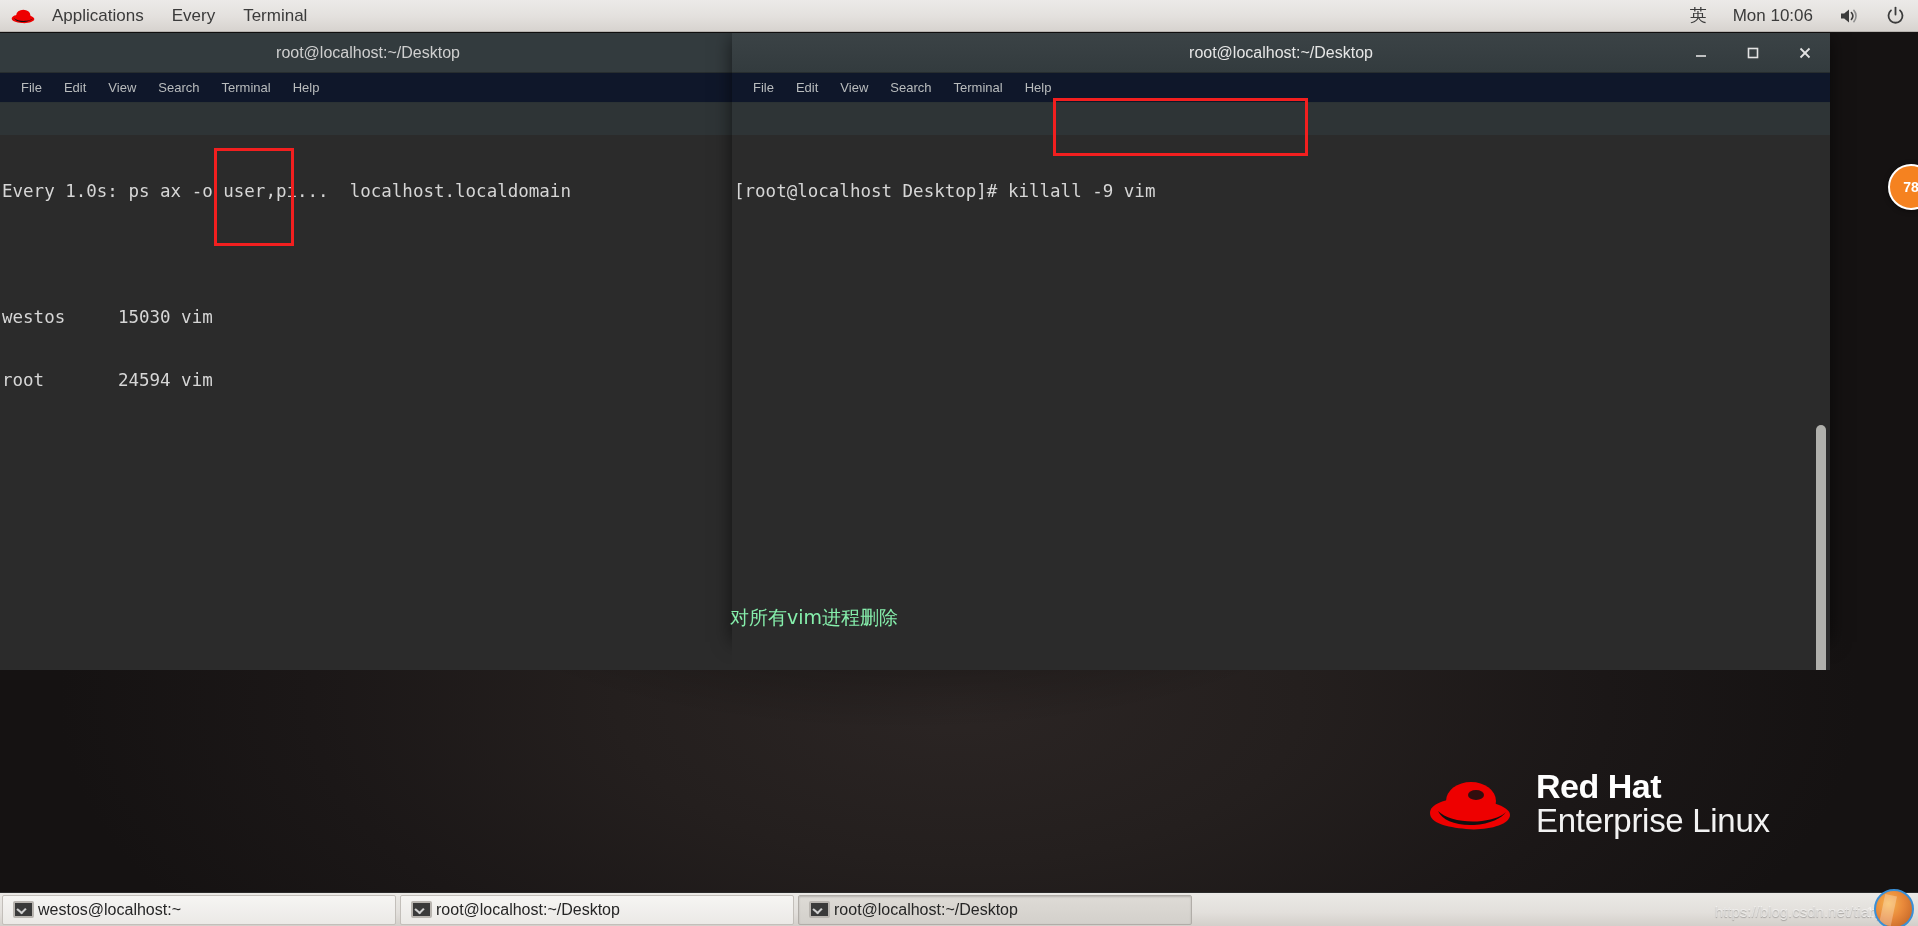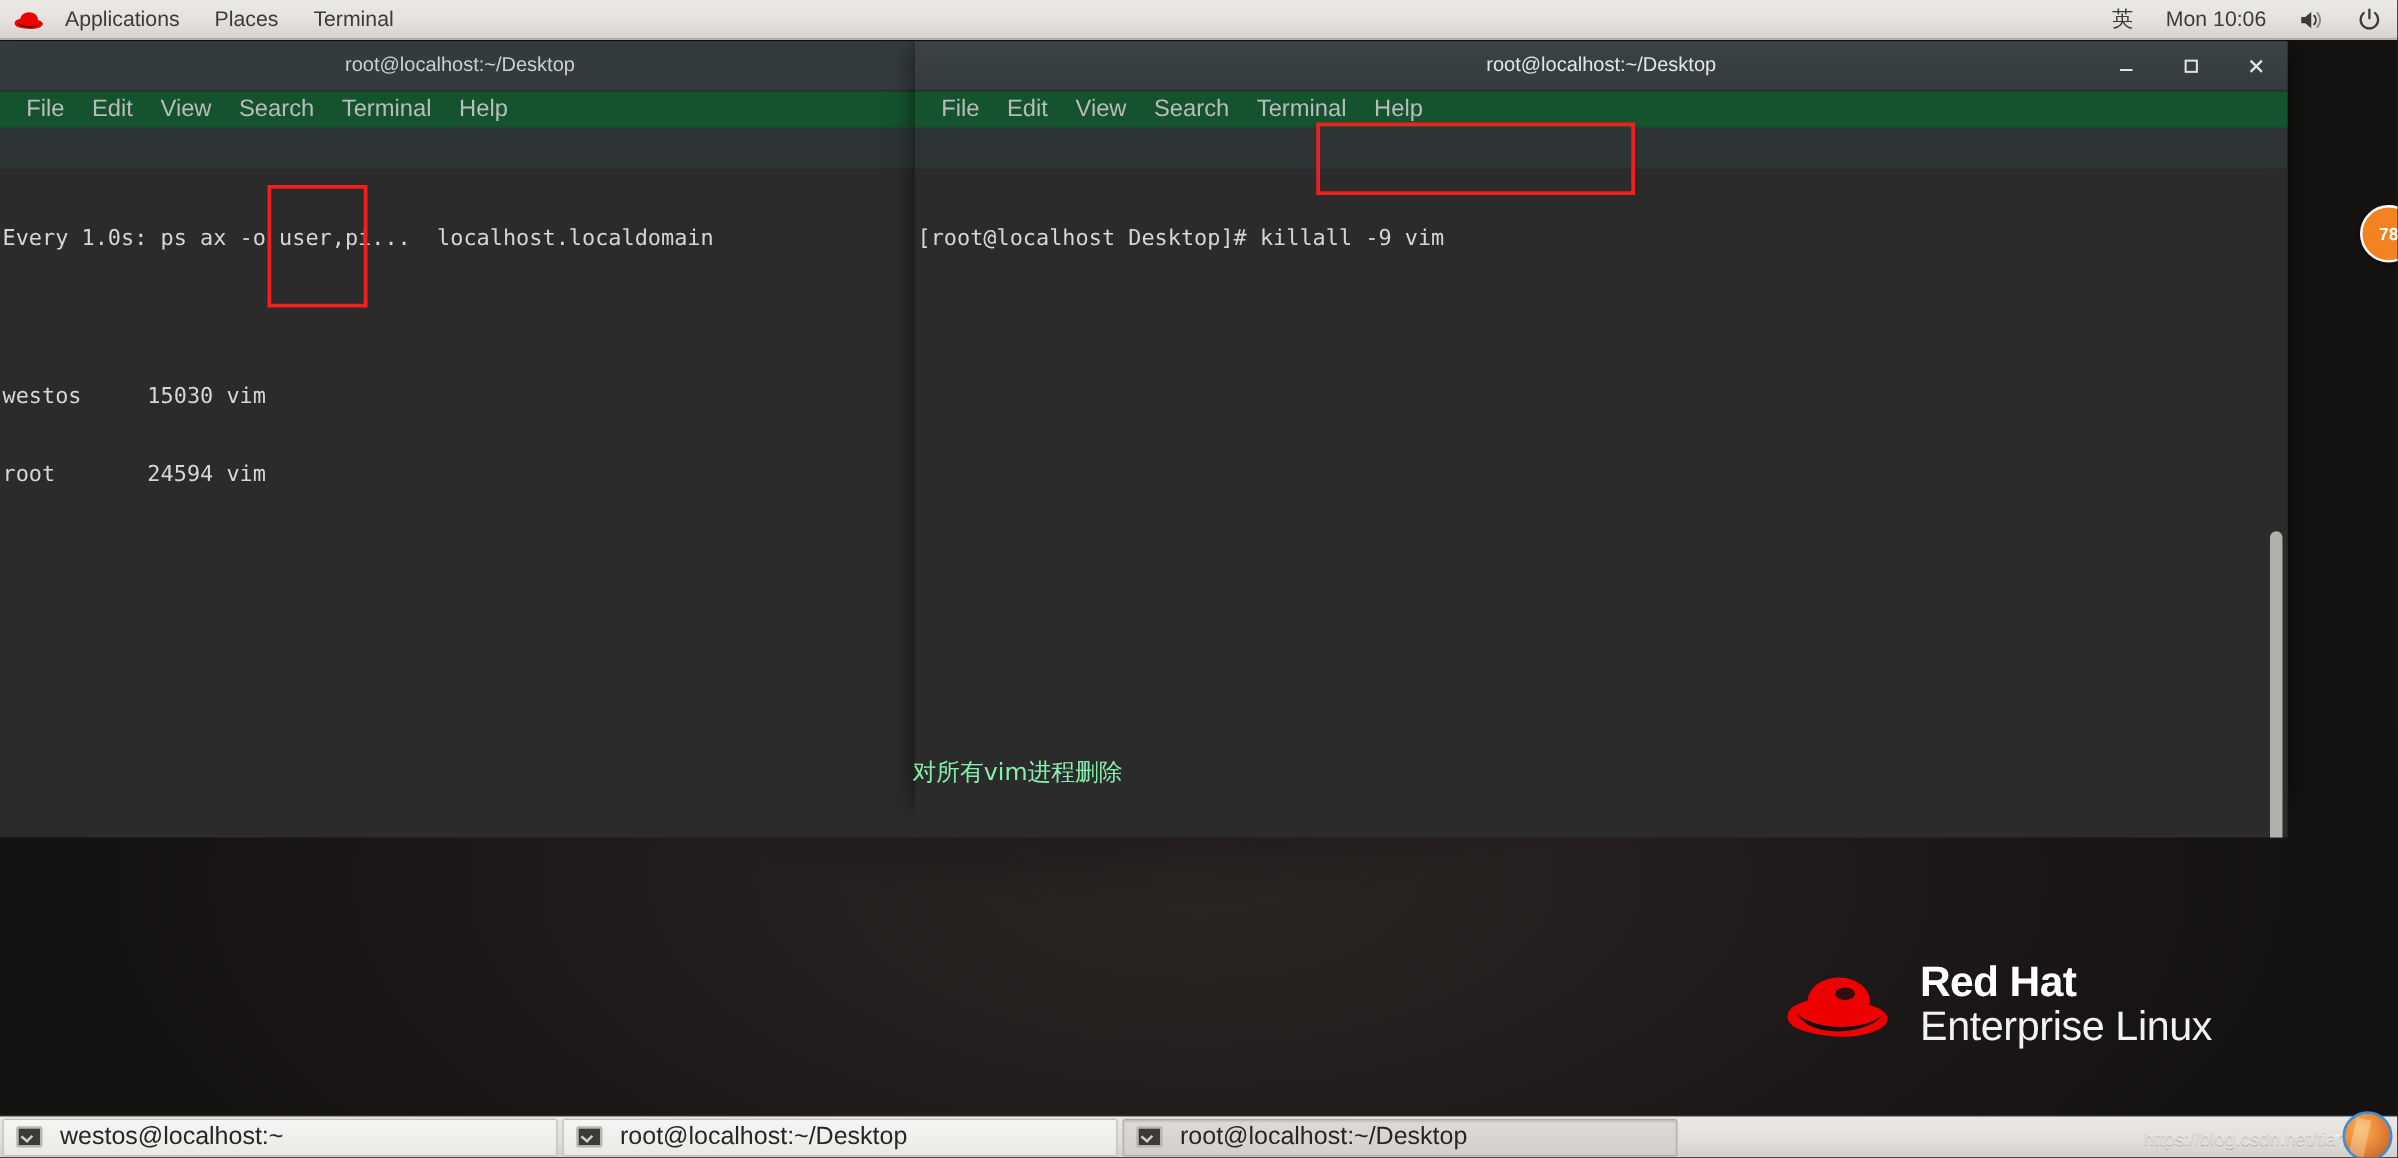--- a/index.html
+++ b/index.html
@@ -61,24 +61,24 @@
     position: absolute; right: 14px; top: 0; height: 40px;
     display: flex; align-items: center; gap: 30px;
   }
   .win-btn {
     width: 22px; height: 22px; display: flex; align-items: center; justify-content: center;
     color: #e3e3e3; font-size: 15px; line-height: 1;
   }
   .win-btn svg { display: block; }
   .term-menu {
     height: 30px;
-    background: #14532d;
+    background: #0f172a;
     display: flex; align-items: center;
     padding-left: 10px;
-    font-size: 19px; color: #b9bcbd;
+    font-size: 13px; color: #b9bcbd;
     border-bottom: 1px solid #2b3234;
   }
   .term-menu span { padding: 0 11px; }
   .term-body {
     background: #2b2b2b;
     font-family: "DejaVu Sans Mono", "Liberation Mono", monospace;
     color: #d6d6d6;
     font-size: 17.5px;
     line-height: 21px;
     padding: 4px 0 0 2px;
@@ -147,28 +147,28 @@
   
   #taskbar {
     position: absolute; left: 0; bottom: 0;
     width: 1918px; height: 34px;
     background: linear-gradient(180deg, #ebe9e6 0%, #e2dfdb 60%, #d3cfca 100%);
     border-top: 1px solid #2b2b2b;
     display: flex; align-items: stretch;
     z-index: 60;
   }
   .task-btn {
-    width: 444px; height: 100%;
+    width: 394px; height: 100%;
     margin: 2px 2px 2px 2px;
-    display: flex; align-items: center; gap: 14px;
+    display: flex; align-items: center; gap: 4px;
     padding: 0 10px;
     background: linear-gradient(180deg, #f6f5f3 0%, #ebe9e6 100%);
     border: 1px solid #c3bfba;
     border-radius: 2px;
-    font-size: 20px; color: #262626;
+    font-size: 16px; color: #262626;
     height: 30px; align-self: center;
     white-space: nowrap; overflow: hidden;
   }
   .task-btn.active {
     background: linear-gradient(180deg, #dedbd6 0%, #d3d0cb 100%);
     border-color: #b1ada8;
     box-shadow: inset 0 1px 2px rgba(0,0,0,0.18);
   }
   .task-icon {
     width: 21px; height: 17px; flex: 0 0 auto;
@@ -236,21 +236,21 @@
 
 <div id="topbar">
   <span id="redhat-menu-icon">
     <svg width="26" height="18" viewBox="0 0 92 62">
       <ellipse cx="47" cy="28" rx="25" ry="19" fill="#ee0000"></ellipse>
       <path d="M6 40 C6 30, 26 24, 47 26 C68 28, 86 34, 86 42 C86 52, 62 58, 42 56 C22 54, 6 50, 6 40 Z" fill="#ee0000"></path>
       <path d="M14 38 C22 46, 40 50, 58 48 C70 46.5, 78 43, 82 39 C78 45, 66 51, 50 52 C32 53, 18 47, 14 38 Z" fill="#111111"></path>
     </svg>
   </span>
   <div class="tb-item">Applications</div>
-  <div class="tb-item">Places</div>
+  <div class="tb-item">Every</div>
   <div class="tb-item">Terminal</div>
 
   <div id="topbar-right">
     <div class="tb-right-item">英</div>
     <div class="tb-right-item">Mon 10:06</div>
     <div class="tb-right-item">
       <svg width="21" height="18" viewBox="0 0 21 18">
         <path d="M2 6.5 h3.2 L10 2.5 v13 L5.2 11.5 H2 Z" fill="#3b3b3b"></path>
         <path d="M12.4 5.6 a5.2 5.2 0 0 1 0 6.8" stroke="#3b3b3b" stroke-width="1.6" fill="none" stroke-linecap="round"></path>
         <path d="M14.9 3.4 a8.4 8.4 0 0 1 0 11.2" stroke="#8d8d8d" stroke-width="1.6" fill="none" stroke-linecap="round"></path>

